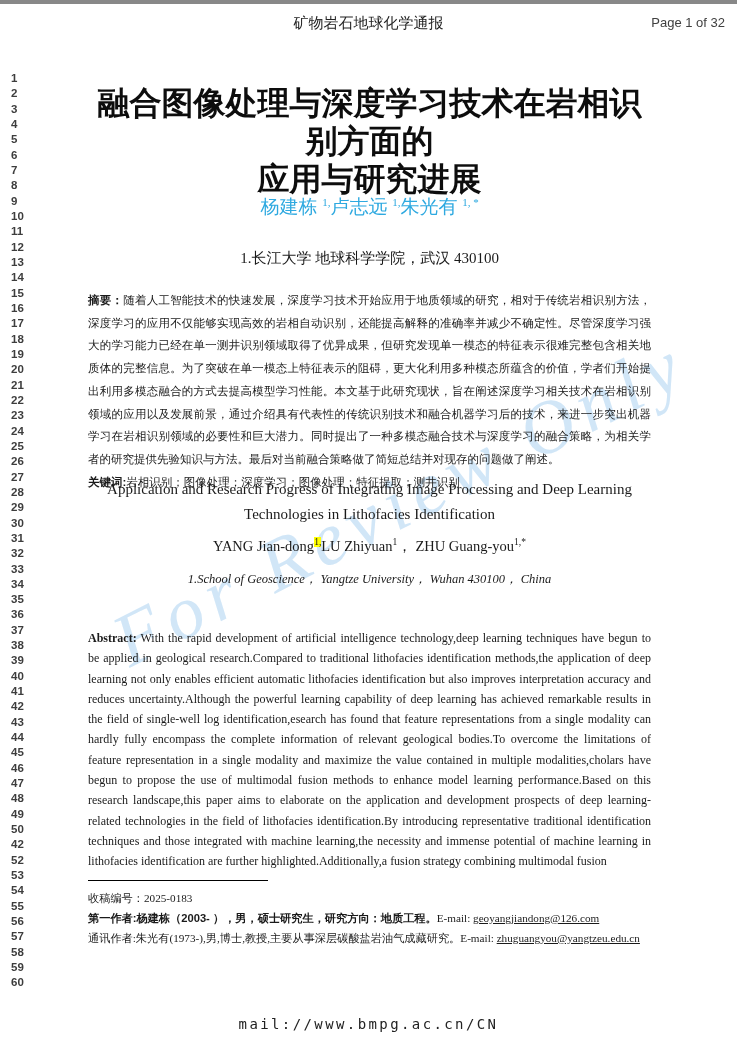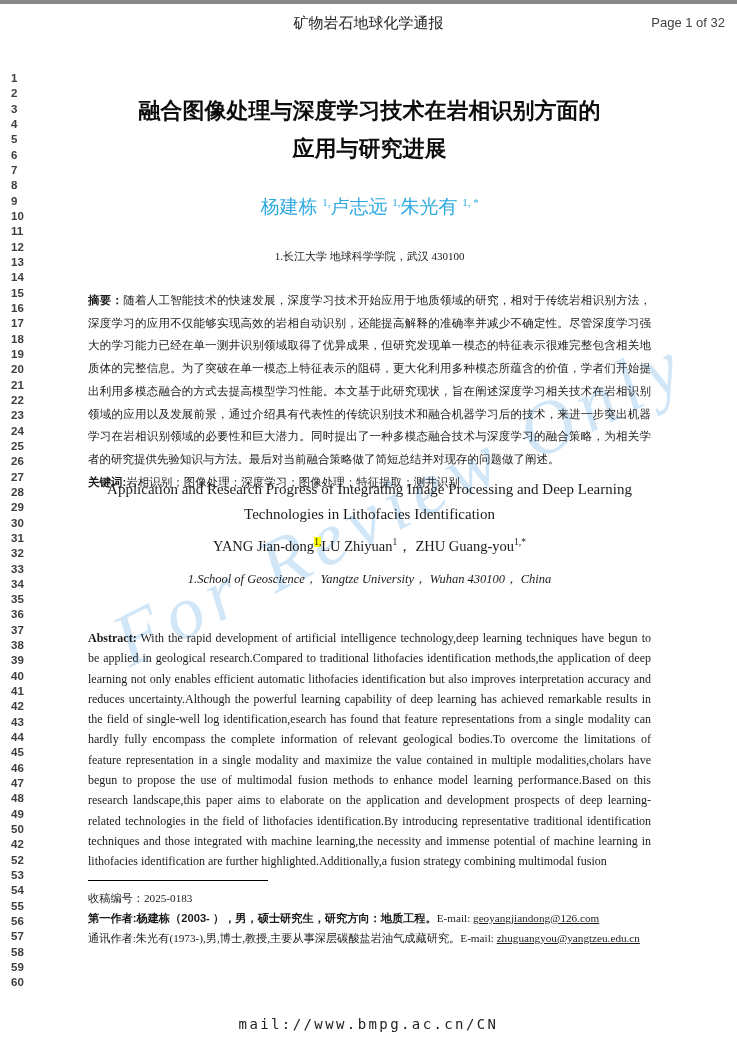--- a/index.html
+++ b/index.html
@@ -16,26 +16,26 @@
     font-family:"Liberation Sans","DejaVu Sans",sans-serif; color:#404040; }
   .gutter { position:absolute; left:11px; top:67px; width:30px;
     font-family:"Liberation Sans","DejaVu Sans",sans-serif; font-size:11.5px;
     font-weight:600; color:#3d3d3d; line-height:15.33px; }
   .watermark { position:absolute; left:35px; top:455px; width:730px;
     text-align:center; transform:rotate(-27deg); transform-origin:center;
     font-family:"Liberation Serif","DejaVu Serif",serif; font-style:italic;
     font-size:75px; letter-spacing:8px; white-space:nowrap; z-index:0;
     opacity:0.85; pointer-events:none; }
   .blk { position:absolute; left:88px; width:563px; z-index:1; }
-  .title-zh { top:88px; text-align:center;
+  .title-zh { top:80px; text-align:center;
     font-family:"Liberation Sans","DejaVu Sans",sans-serif;
-    font-weight:700; font-size:22px; line-height:38px; color:#0d0d0d; }
+    font-weight:700; font-size:32px; line-height:38px; color:#0d0d0d; }
   .authors-zh { top:190px; text-align:center; font-size:19px; }
   .authors-zh sup { font-size:11px; }
-  .affil-zh { top:245px; text-align:center; font-size:11px; }
+  .affil-zh { top:245px; text-align:center; font-size:15px; }
   .abs-zh { top:285px; text-align:justify; font-size:11.5px; line-height:22.7px; }
   .abs-zh .lbl, .kw-lbl {
     font-family:"Liberation Sans","DejaVu Sans",sans-serif; font-weight:700; }
   .title-en { top:473px; text-align:center; font-size:15px; line-height:24.5px; }
   .authors-en { top:533px; text-align:center; font-size:14.5px; }
   .authors-en sup { font-size:9.5px; }
   .hl { background:#ffff00; }
   .affil-en { top:567px; text-align:center; font-style:italic; font-size:12.5px; }
   .abs-en { top:624px; text-align:justify; font-size:12px; line-height:20.3px; }
   .abs-en .lbl { font-weight:700; }

